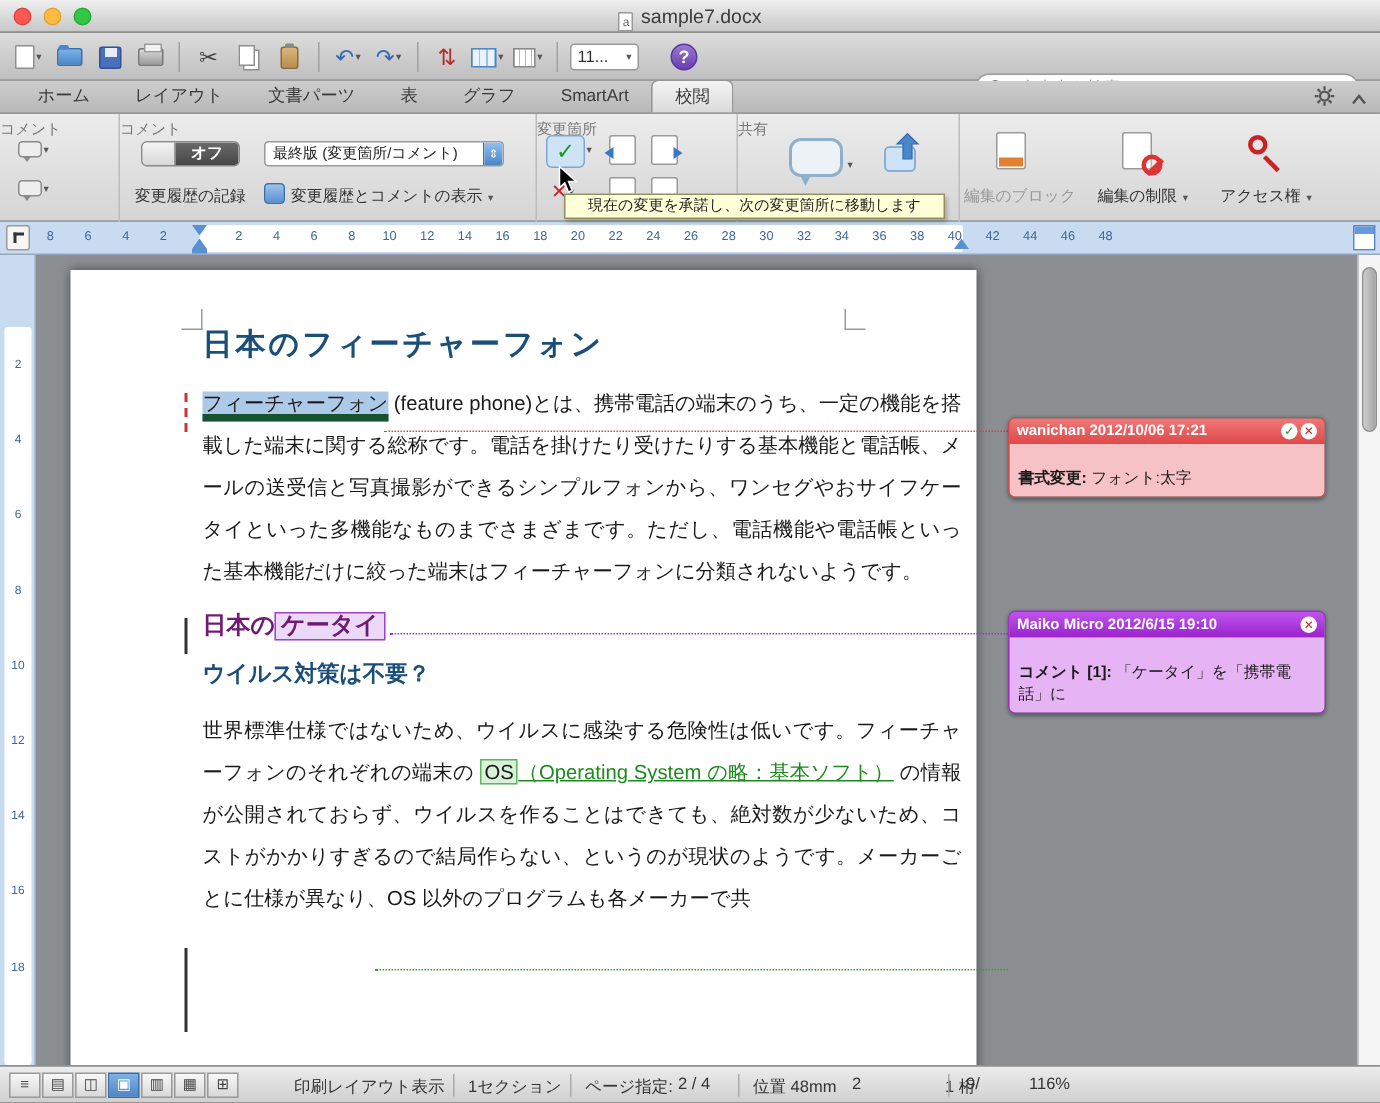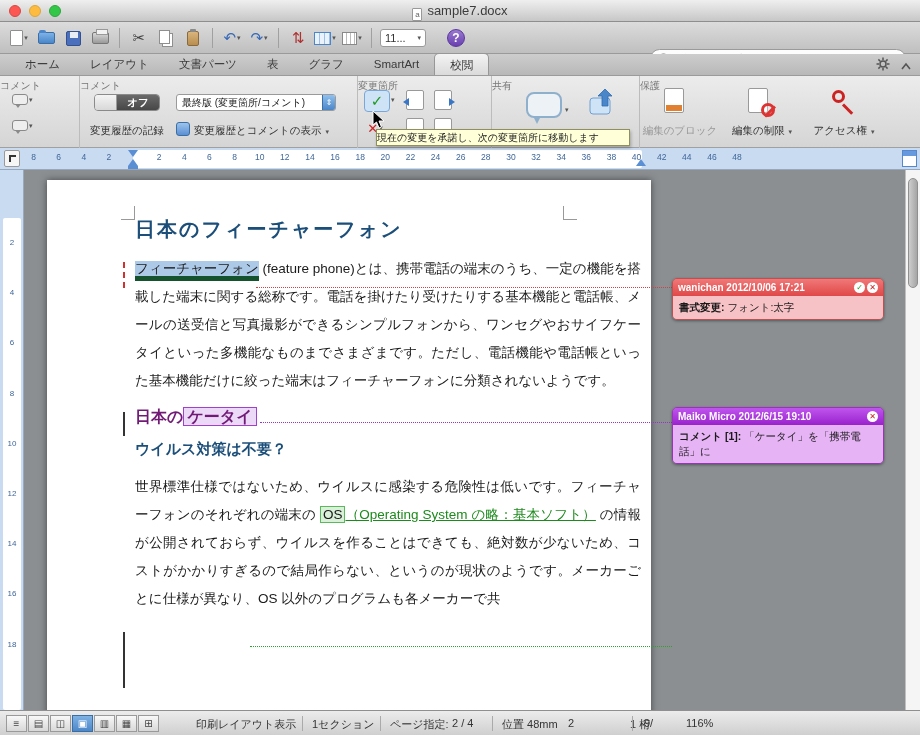--- a/index.html
+++ b/index.html
@@ -51,39 +51,39 @@
   
   #ribbon{position:absolute;left:0;top:76px;width:920px;height:72px;background:linear-gradient(#ececec,#d5d5d5);border-bottom:1px solid #a0a0a0;}
   .rgroup{position:absolute;top:0;height:72px;border-right:1px solid #bcbcbc;}
   .glabel{position:absolute;left:0;top:3px;width:100%;font-size:10px;color:#777;}
   .ribbtn{position:absolute;display:flex;align-items:center;justify-content:center;}
   .sh-bub{width:16px;height:11px;border:1px solid #8a8a8a;border-radius:3px;background:#eee;position:relative;}
   .sh-bub::after{content:"";position:absolute;left:2px;bottom:-4px;border-left:3px solid transparent;border-right:3px solid transparent;border-top:4px solid #8a8a8a;}
   #toggle-off{position:absolute;left:14px;top:18px;width:66px;height:17px;border:1px solid #8a8a8a;border-radius:4px;background:#e4e4e4;overflow:hidden;display:flex;}
   #toggle-off .t-on{width:22px;height:100%;background:linear-gradient(#f4f4f4,#d8d8d8);border-right:1px solid #9a9a9a;}
   #toggle-off .t-off{flex:1;background:linear-gradient(#6a6a6a,#474747);color:#fff;font-size:10.5px;font-weight:bold;text-align:center;line-height:15px;}
-  #track-combo{position:absolute;left:96px;top:18px;width:160px;height:17px;background:#fff;border:1px solid #9a9a9a;border-radius:3px;display:flex;align-items:flex-end;font-size:10px;color:#222;}
+  #track-combo{position:absolute;left:96px;top:18px;width:160px;height:17px;background:#fff;border:1px solid #9a9a9a;border-radius:3px;display:flex;align-items:flex-start;font-size:10px;color:#222;}
   #track-combo .c-text{flex:1;padding-left:5px;white-space:nowrap;overflow:hidden;}
   #track-combo .c-ctl{width:13px;height:15px;background:linear-gradient(#8fc0f0,#4a86c8);border-left:1px solid #3a6ea5;border-radius:0 2px 2px 0;color:#fff;font-size:8px;text-align:center;line-height:15px;}
   .riblabel{position:absolute;font-size:10.5px;color:#333;white-space:nowrap;}
   .sh-track{width:14px;height:14px;background:linear-gradient(#9cc4ec,#5b8fd4);border:1px solid #3a6ea5;border-radius:3px;}
   #accept-btn{position:absolute;left:6px;top:14px;width:26px;height:22px;background:#cfe3f7;border:1px solid #7aa7d8;border-radius:4px;color:#1e9a1e;font-size:15px;font-weight:bold;display:flex;align-items:center;justify-content:center;}
   #reject-btn{position:absolute;left:6px;top:44px;width:22px;height:16px;color:#cc2222;font-size:13px;font-weight:bold;display:flex;align-items:center;justify-content:center;}
   .sh-nav{position:absolute;width:18px;height:20px;background:#fff;border:1px solid #999;border-radius:2px;}
   .tri-r{position:absolute;right:-4px;top:7px;border-top:4px solid transparent;border-bottom:4px solid transparent;border-left:6px solid #3a76c8;}
   .tri-l{position:absolute;left:-4px;top:7px;border-top:4px solid transparent;border-bottom:4px solid transparent;border-right:6px solid #3a76c8;}
   #share-bubble{position:absolute;left:34px;top:16px;width:36px;height:26px;border:2px solid #8fb0cc;background:#edf2f7;border-radius:8px;}
   #share-bubble::after{content:"";position:absolute;left:5px;bottom:-8px;border-left:4px solid transparent;border-right:4px solid transparent;border-top:8px solid #8fb0cc;}
   .sh-doc2{position:absolute;width:20px;height:25px;background:#fff;border:1px solid #999;border-radius:2px;}
   .band{position:absolute;left:1px;bottom:1px;width:16px;height:6px;background:#e08030;}
   .no-circle{position:absolute;width:14px;height:14px;border:3px solid #d33;border-radius:50%;right:-8px;bottom:-5px;background:rgba(255,255,255,.3);}
   .no-slash{position:absolute;left:-1px;top:4px;width:14px;height:3px;background:#d33;transform:rotate(-45deg);}
   .key-ring{position:absolute;left:0;top:0;width:13px;height:13px;border:3px solid #cc2222;border-radius:50%;}
   .key-stem{position:absolute;left:11px;top:13px;width:13px;height:3px;background:#cc2222;transform:rotate(45deg);transform-origin:left center;}
-  #tooltip{position:absolute;left:376px;top:129px;width:254px;height:17px;background:#ffffd8;border:1px solid #8f8f5f;font-size:10px;line-height:15px;color:#222;z-index:40;box-shadow:1px 2px 3px rgba(0,0,0,.25);}
+  #tooltip{position:absolute;left:376px;top:129px;width:254px;height:17px;background:#ffffd8;border:1px solid #8f8f5f;font-size:10px;line-height:15px;text-align:center;color:#222;z-index:40;box-shadow:1px 2px 3px rgba(0,0,0,.25);}
   #cursor{position:absolute;left:372px;top:110px;z-index:50;}
 
   
   #rulerrow{position:absolute;left:0;top:148px;width:920px;height:22px;background:#c9dbf0;border-bottom:1px solid #98a8bc;}
   #hr-white{position:absolute;left:133px;top:2px;width:509px;height:18px;background:#fff;border-radius:2px;}
   #hnums{position:absolute;left:21px;top:4px;display:flex;}
   #hnums span{display:inline-block;width:25.14px;text-align:center;font-size:8.5px;color:#3f669a;}
   #hnums span:nth-of-type(4){margin-right:25.14px;}
   #tabsel{position:absolute;left:4px;top:2px;width:16px;height:17px;background:#f6f6f6;border:1px solid #999;border-radius:2px;display:flex;align-items:center;justify-content:center;}
   .tabsym{width:7px;height:7px;border-left:2px solid #333;border-top:2px solid #333;}
@@ -119,21 +119,21 @@
   .connector{position:absolute;height:0;border-top:1px dotted;z-index:5;}
   #conn-red{left:256px;top:117px;width:416px;border-color:#cc4444;}
   #conn-purple{left:260px;top:252px;width:412px;border-color:#9933cc;}
   #conn-green{left:250px;top:476px;width:422px;border-color:#2aa52a;}
 
   
   .balloon{position:absolute;left:672px;width:212px;border-radius:5px;overflow:hidden;box-shadow:0 1px 3px rgba(0,0,0,.4);font-size:10.5px;z-index:10;}
   .b-head{height:17px;display:flex;align-items:center;padding:0 5px;color:#fff;font-weight:bold;font-size:10px;white-space:nowrap;}
   .b-acts{margin-left:auto;display:flex;gap:2px;}
   .b-act{width:11px;height:11px;border-radius:50%;background:#fff;font-size:8px;line-height:11px;text-align:center;font-weight:bold;}
-  .b-body{padding:4px 6px 4px;line-height:15px;color:#1a1a1a;}
+  .b-body{padding:16px 6px 4px;line-height:15px;color:#1a1a1a;}
   .b-label{font-weight:bold;}
   .bl-red{border:1px solid #c05050;}  .bl-red .b-head{background:linear-gradient(#f07878,#e04848);} .bl-red .b-body{background:#f6c2c6;}
   .bl-purple{border:1px solid #9933bb;} .bl-purple .b-head{background:linear-gradient(#c055ee,#9922cc);} .bl-purple .b-body{background:#e6b3f5;}
   .bl-green{border:1px solid #33aa33;} .bl-green .b-head{background:linear-gradient(#55dd55,#22bb22);} .bl-green .b-body{background:#b5f0b0;}
   .act-check{color:#1e9a1e;} .act-cross{color:#cc2222;} .act-minus{color:#cc2222;}
 
   
   #scrollbar{position:absolute;left:905px;top:0;width:15px;height:540px;background:#f5f5f5;border-left:1px solid #c0c0c0;}
   #sb-thumb{position:absolute;left:2px;top:8px;width:10px;height:110px;border-radius:6px;background:linear-gradient(90deg,#cdcdcd,#a5a5a5);border:1px solid #8f8f8f;}
 
@@ -313,21 +313,20 @@
         </div>
       <div class="ribbtn" style="left:96px;top:12px;">
         <svg width="30" height="30" viewBox="0 0 30 30">
             <rect x="2" y="10" width="20" height="16" rx="3" fill="#cfe3f7" stroke="#6f9fd0"></rect>
             <path d="M14 18 L14 8 L10 8 L17 1 L24 8 L20 8 L20 18 Z" fill="#4a86c8" stroke="#2f6bb3" stroke-width="0.8"></path>
           </svg>
       </div>
     </div>
 
     <div class="rgroup" style="left:640px;width:280px;border-right:none;">
-      <div class="glabel">保護</div>
       <div class="sh-doc2" style="left:24px;top:12px;">
           <span class="band"></span>
         </div>
       <div class="riblabel" style="left:0;top:48px;width:80px;text-align:center;color:#999;">編集のブロック</div>
       <div class="sh-doc2" style="left:108px;top:12px;">
           <span class="no-circle">
             <span class="no-slash"></span>
           </span>
         </div>
       <div class="riblabel" style="left:82px;top:48px;width:80px;text-align:center;"><span>編集の制限</span> <span class="dd">▾</span></div>

